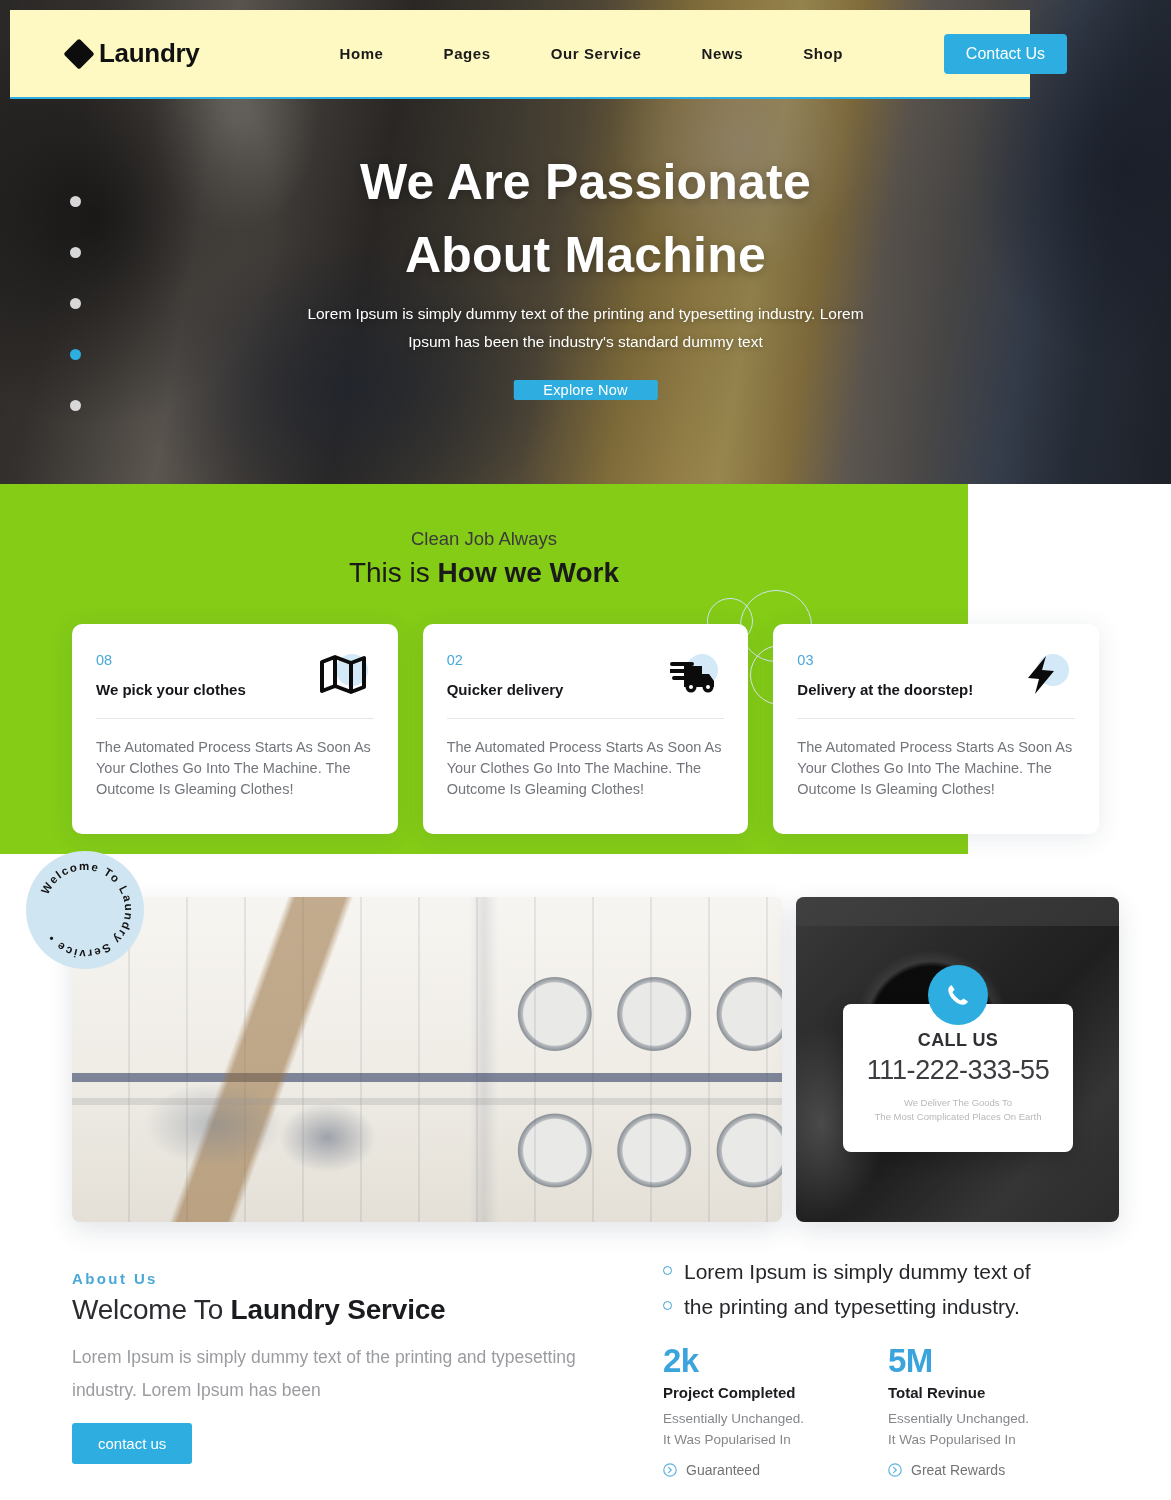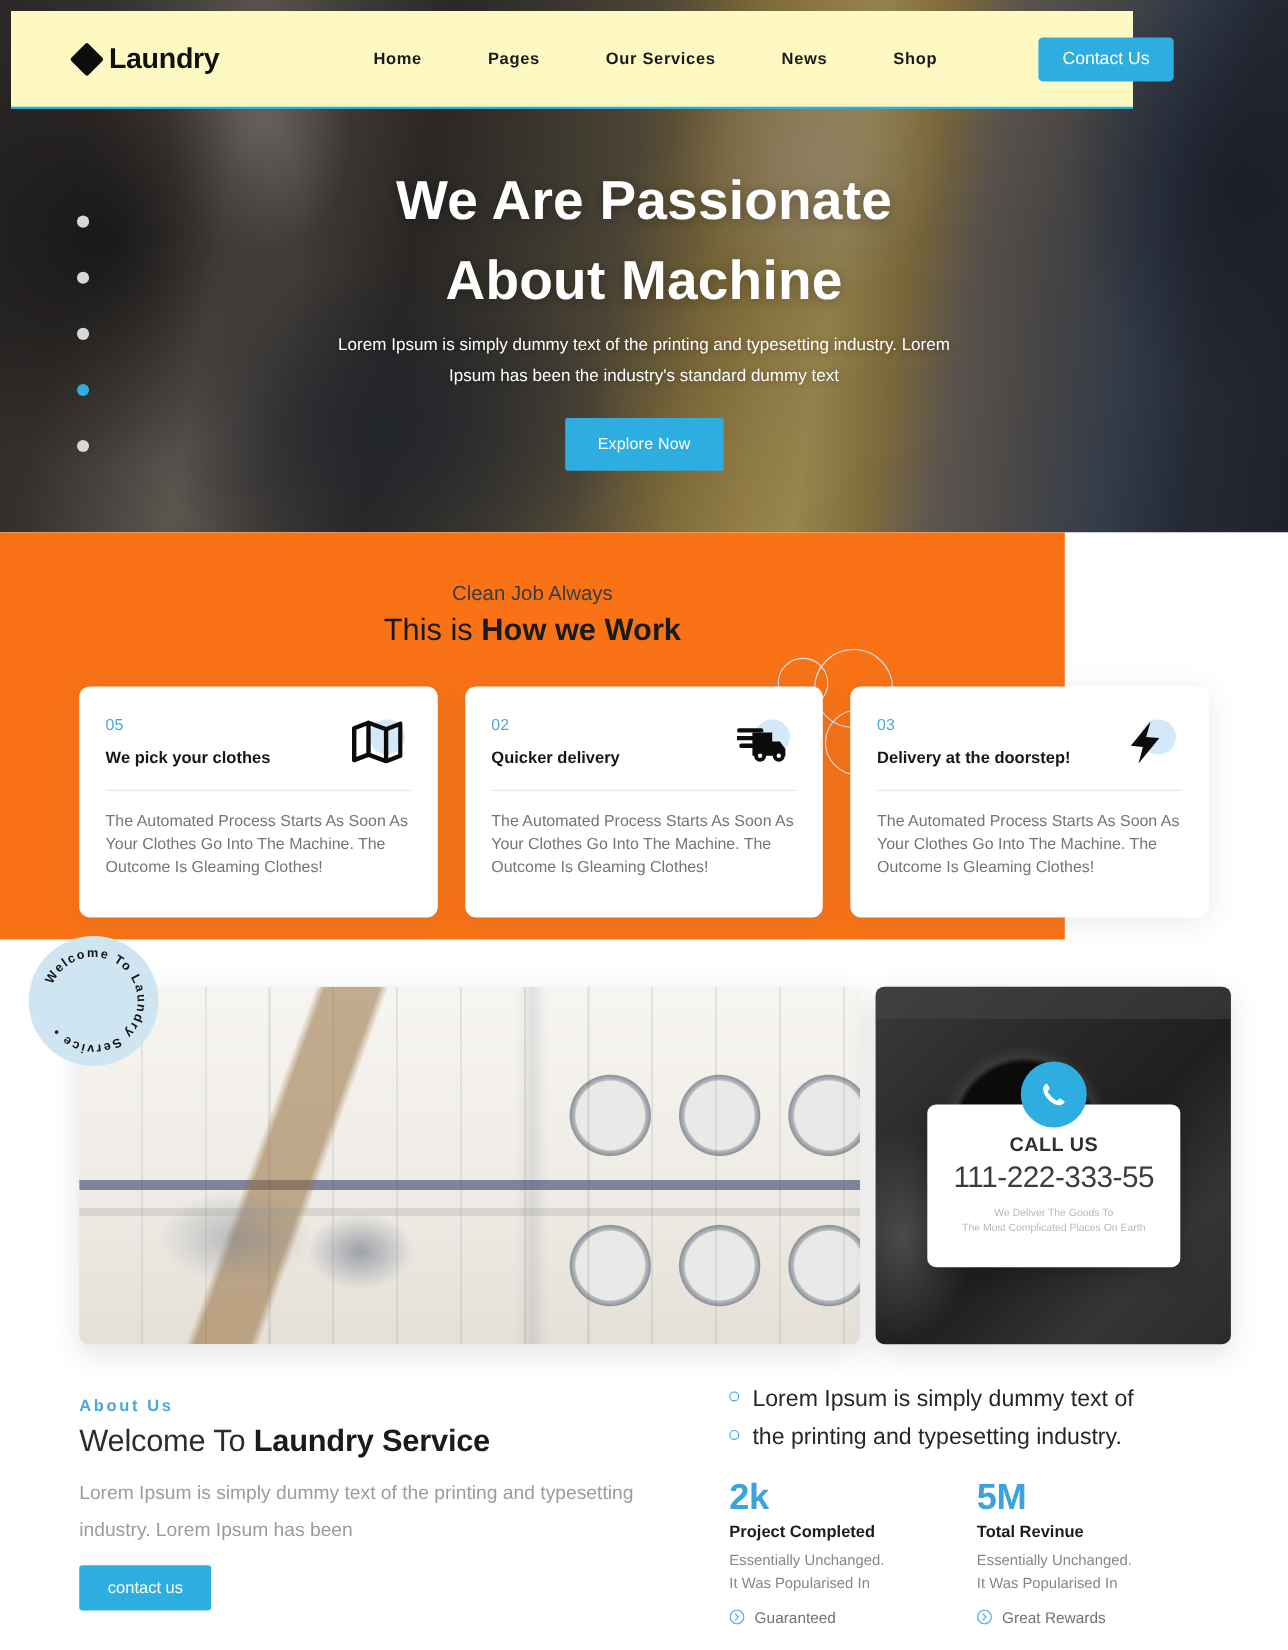--- a/index.html
+++ b/index.html
@@ -54,21 +54,21 @@
   }
   .hero-sub {
     position: absolute; left: 50%; top: 300px; transform: translateX(-50%);
     width: 560px; text-align: center; color: #fff;
     font-size: 15.5px; line-height: 28px; font-weight: 500;
     text-shadow: 0 1px 6px rgba(0,0,0,.3);
   }
   .hero-btn {
     position: absolute; left: 50%; top: 380px; transform: translateX(-50%);
     background: #2eaee0; color: #fff; border: 0; cursor: pointer;
-    padding: 16px 30px; font-size: 14.5px; font-family: inherit;
+    padding: 2px 30px; font-size: 14.5px; font-family: inherit;
     border-radius: 2px; letter-spacing: .2px;
   }
   .slider-dots {
     position: absolute; left: 70px; top: 196px;
     display: flex; flex-direction: column; gap: 0px;
   }
   .dot { width: 11px; height: 11px; border-radius: 50%; background: #d8d8d8; margin-bottom: 40px; cursor: pointer; }
   .dot.active { background: #2eaee0; }
 
   
@@ -92,21 +92,21 @@
   .contact-btn {
     position: absolute; right: -37px; top: 24px;
     background: #2eaee0; color: #fff; border: 0; cursor: pointer;
     padding: 11px 22px; font-size: 16px; font-family: inherit; border-radius: 4px;
     white-space: nowrap;
   }
 
   
   .work {
     position: absolute; left: 0; top: 484px; width: 968px; height: 370px;
-    background: #f97316;
+    background: #84cc16;
   }
   .work-eyebrow {
     position: absolute; left: 0; right: 0; top: 44px; text-align: center;
     font-size: 18.5px; color: #3b3b3b; font-weight: 400;
   }
   .work-title {
     position: absolute; left: 0; right: 0; top: 73px; text-align: center;
     font-size: 28px; color: #1a1a1a; font-weight: 400;
   }
   .work-title b { font-weight: 700; }
@@ -268,35 +268,35 @@
 
   <div class="header-underline"></div>
   <header class="header">
     <div class="brand">
       <span class="brand-diamond"></span>
       <span class="brand-name">Laundry</span>
     </div>
     <nav class="nav">
       <span class="nav-item">Home</span>
       <span class="nav-item">Pages</span>
-      <span class="nav-item">Our Services</span>
+      <span class="nav-item">Our Service</span>
       <span class="nav-item">News</span>
       <span class="nav-item">Shop</span>
     </nav>
     <button class="contact-btn">Contact Us</button>
   </header>
 
   <section class="work">
     <div class="work-eyebrow">Clean Job Always</div>
     <h2 class="work-title"><span>This is </span><b>How we Work</b></h2>
 
     <div class="cards">
 
       <div class="card">
-        <div class="card-num">05</div>
+        <div class="card-num">08</div>
         <div class="card-title">We pick your clothes</div>
         <div class="card-icon">
           <span class="icon-dot"></span>
           <svg width="46" height="40" viewBox="0 0 46 40">
               <path d="M2 8 L15 3 L31 9 L44 4 L44 33 L31 38 L15 32 L2 37 Z" fill="none" stroke="#0b0b0b" stroke-width="4" stroke-linejoin="round"></path>
               <path d="M15 3 L15 32 M31 9 L31 38" stroke="#0b0b0b" stroke-width="4"></path>
             </svg>
         </div>
         <div class="card-rule"></div>
         <p class="card-body">The Automated Process Starts As Soon As Your Clothes Go Into The Machine. The Outcome Is Gleaming Clothes!</p>

